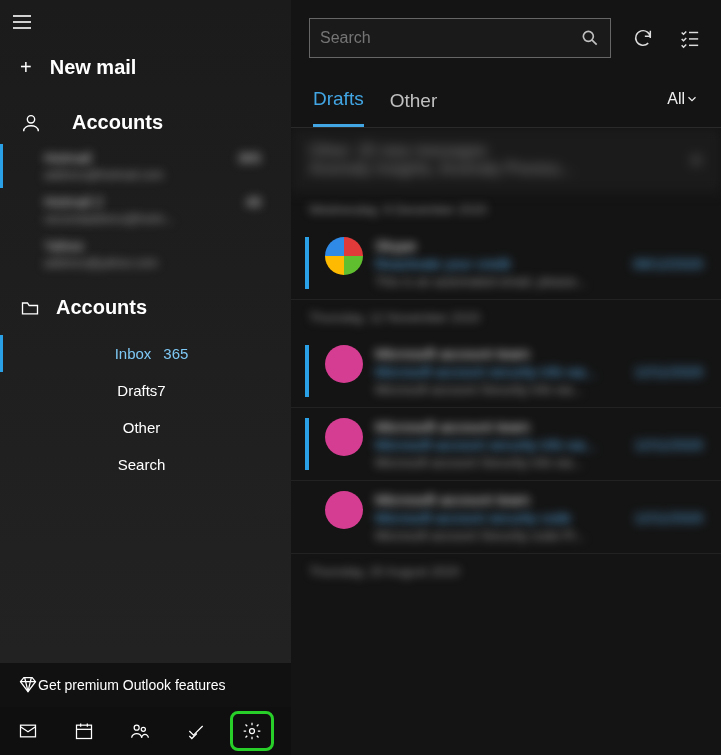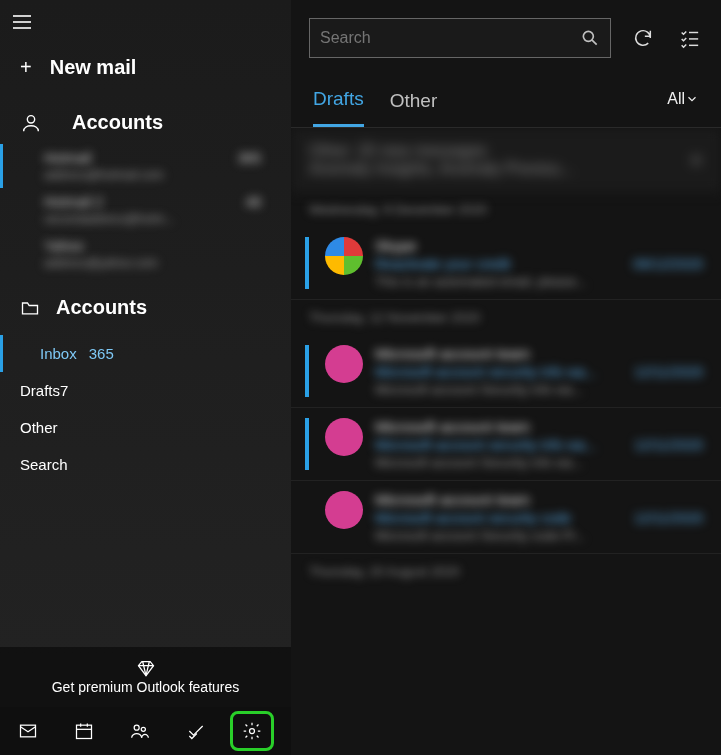--- a/index.html
+++ b/index.html
@@ -13,26 +13,26 @@
   .newmail span.icon { font-size:20px; font-weight:300; color:#fff; }
   .newmail .label { font-size:20px; font-weight:600; color:#fff; }
   .section-header { display:flex; align-items:center; gap:30px; padding: 12px 18px 10px 20px; }
   .section-header .label { font-size:20px; font-weight:600; }
   .section-header svg { width:22px; height:22px; fill:none; stroke:#fff; stroke-width:1.5; }
   .account-row { padding:6px 0 6px 44px; color:#bdbdbd; }
   .account-row.active { border-left:3px solid #2aa0e6; padding-left:41px; }
   .account-row .name { font-size:14px; filter:blur(5px); color:#ccc; display:flex; justify-content:space-between; padding-right:30px;}
   .account-row .email { font-size:12px; filter:blur(5px); color:#999; margin-top:2px;}
   .folders { margin-top:8px; }
-  .folder-item { display:flex; align-items:center; justify-content:flex-start; padding:10px 28px 10px 20px; font-size:15px; color:#fff; }
+  .folder-item { display:flex; align-items:center; justify-content:center; padding:10px 28px 10px 20px; font-size:15px; color:#fff; }
   .folder-item.active { border-left:3px solid #2aa0e6; padding-left:37px; color:#7ec8f5; }
   .folder-item.active .count { color:#7ec8f5;margin-left:12px; }
   .folder-item .count { color:#fff; font-size:15px; }
   .spacer { flex:1; }
-  .premium-row { display:flex; align-items:center; padding:12px 18px; background:rgba(0,0,0,0.5); font-size:14px;flex-direction:column; }
+  .premium-row { display:flex; align-items:center; padding:12px 18px; background:rgba(0,0,0,0.5); font-size:14px; }
   .bottombar { height:48px; display:flex; align-items:center; gap:12px; padding:0 6px; background:#0f0f0f; }
   .bottombar .bicon { width:44px; height:40px; display:flex; align-items:center; justify-content:center; border-radius:4px; }
   .bottombar .bicon.highlight { border:3px solid #29cf29; border-radius:8px; }
   .bottombar svg { width:20px; height:20px; stroke:#fff; fill:none; stroke-width:1.5; }
   
   .main { flex:1; height:100%; background:#141414; display:flex; flex-direction:column; }
   .topbar { display:flex; align-items:center; gap:18px; padding:18px 18px 4px 18px; }
   .search { flex:1; height:40px; border:1px solid #666; display:flex; align-items:center; padding:0 10px; background:#1a1a1a; }
   .search input { flex:1; background:transparent; border:none; outline:none; color:#c0c0c0; font-size:16px; }
   .search svg { width:20px; height:20px; stroke:#c0c0c0; fill:none; stroke-width:2; }

